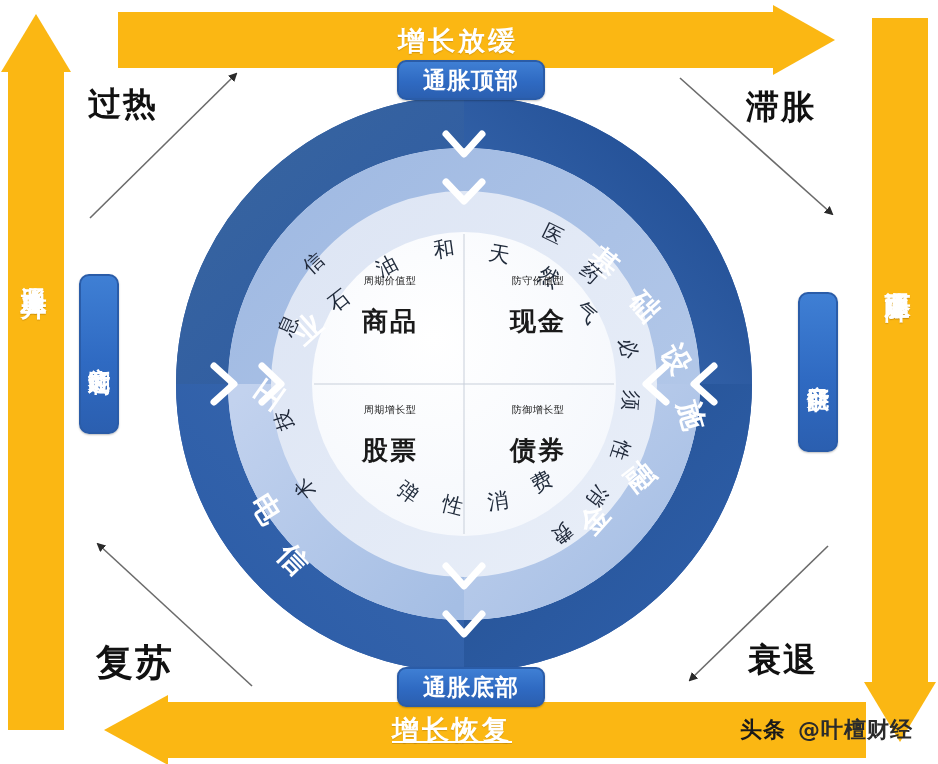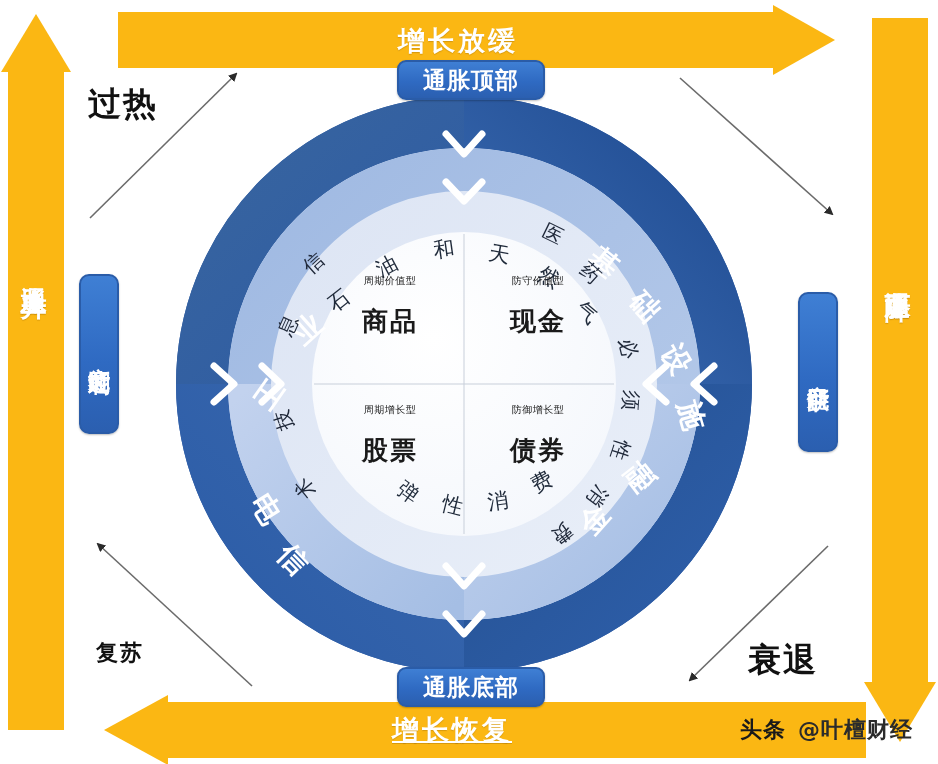--- a/index.html
+++ b/index.html
@@ -99,21 +99,22 @@
 
   <div class="arrow-bar" style="left:872px; top:18px; width:58px; height:726px;">
     <div class="bar" style="left:0; top:0; width:56px; height:668px;"></div>
     <div class="head" style="left:-8px; top:664px;
          border-left:36px solid transparent; border-right:36px solid transparent;
          border-top:60px solid #FBB713;"></div>
   </div>
   <div class="bar-label vert" style="left:881px; top:270px; font-size:26px;">通胀下降</div>
 
   <div class="phase" style="left:88px; top:82px; font-size:33px;">过热</div>
-  <div class="phase" style="left:96px; top:638px; font-size:22px;">复苏</div>
+  <div class="phase" style="left:746px; top:85px; font-size:33px;">滞胀</div>
+  <div class="phase" style="left:96px; top:638px; font-size:37px;">复苏</div>
   <div class="phase" style="left:748px; top:638px; font-size:33px;">衰退</div>
 
   <svg id="diagonals" viewBox="0 0 938 764">
     <defs>
       <marker id="ah" markerWidth="9" markerHeight="9" refX="7" refY="4.5" orient="auto" markerUnits="userSpaceOnUse">
         <path d="M0,0 L9,4.5 L0,9 z" fill="#2a2a2a"></path>
       </marker>
     </defs>
 
     <g>

